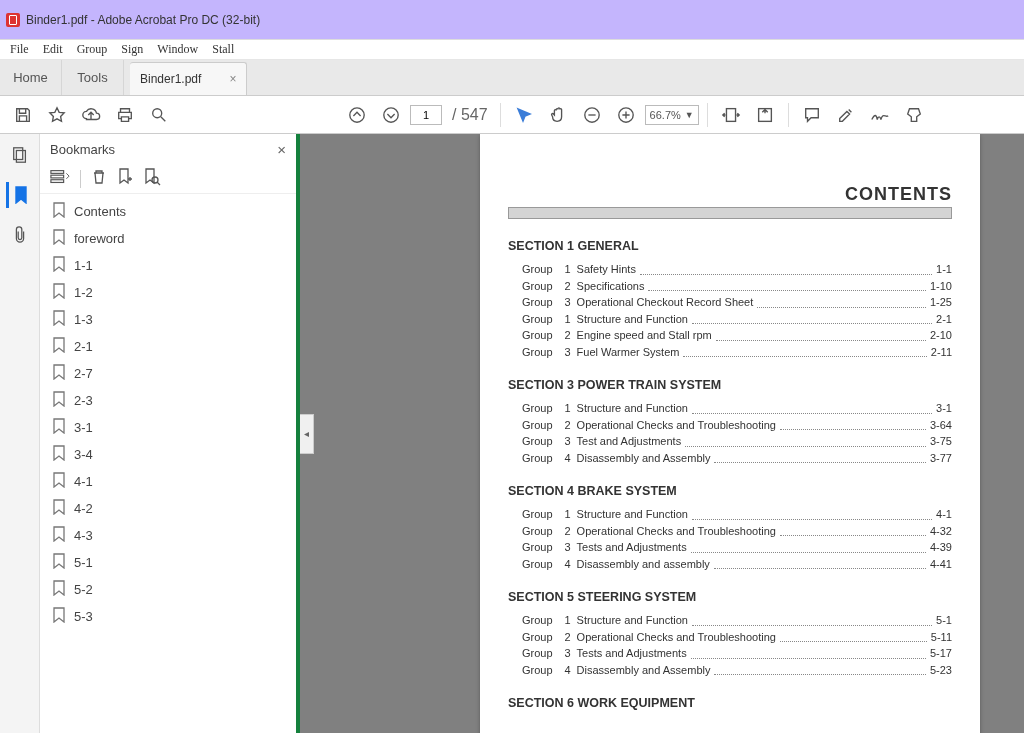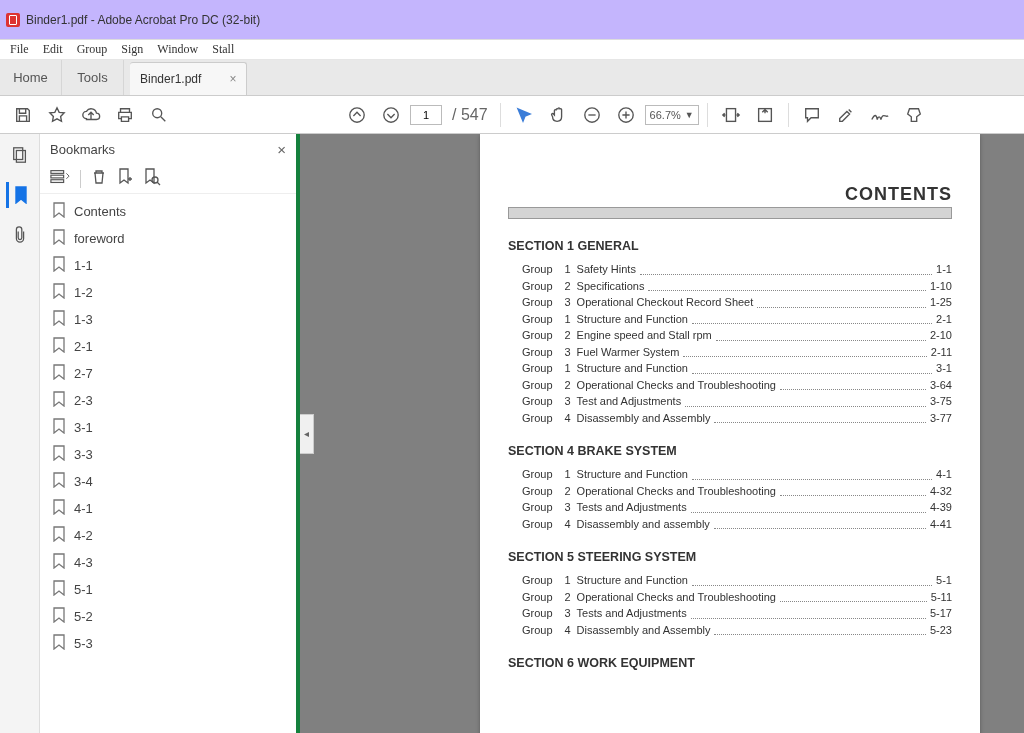--- a/index.html
+++ b/index.html
@@ -301,26 +301,20 @@
         <div class="bmitem">
           <span class="bmicon"><svg width="14" height="16" viewBox="0 0 14 16">
               <path d="M2 1h10v14l-5-4-5 4z"></path>
             </svg></span>
           <span class="lbl">3-1</span>
         </div>
         <div class="bmitem">
           <span class="bmicon"><svg width="14" height="16" viewBox="0 0 14 16">
               <path d="M2 1h10v14l-5-4-5 4z"></path>
             </svg></span>
-          <span class="lbl">3-3</span>
-        </div>
-        <div class="bmitem">
-          <span class="bmicon"><svg width="14" height="16" viewBox="0 0 14 16">
-              <path d="M2 1h10v14l-5-4-5 4z"></path>
-            </svg></span>
           <span class="lbl">3-4</span>
         </div>
         <div class="bmitem">
           <span class="bmicon"><svg width="14" height="16" viewBox="0 0 14 16">
               <path d="M2 1h10v14l-5-4-5 4z"></path>
             </svg></span>
           <span class="lbl">4-1</span>
         </div>
         <div class="bmitem">
           <span class="bmicon"><svg width="14" height="16" viewBox="0 0 14 16">
@@ -397,20 +391,21 @@
             <span class="dots"></span>
             <span class="gp">2-10</span>
           </div>
           <div class="grouprow">
             <span class="gl">Group</span>
             <span class="gn">3</span>
             <span class="gt">Fuel Warmer System</span>
             <span class="dots"></span>
             <span class="gp">2-11</span>
           </div>
+          <div class="section">SECTION 3  POWER TRAIN SYSTEM</div>
           <div class="grouprow">
             <span class="gl">Group</span>
             <span class="gn">1</span>
             <span class="gt">Structure and Function</span>
             <span class="dots"></span>
             <span class="gp">3-1</span>
           </div>
           <div class="grouprow">
             <span class="gl">Group</span>
             <span class="gn">2</span>

